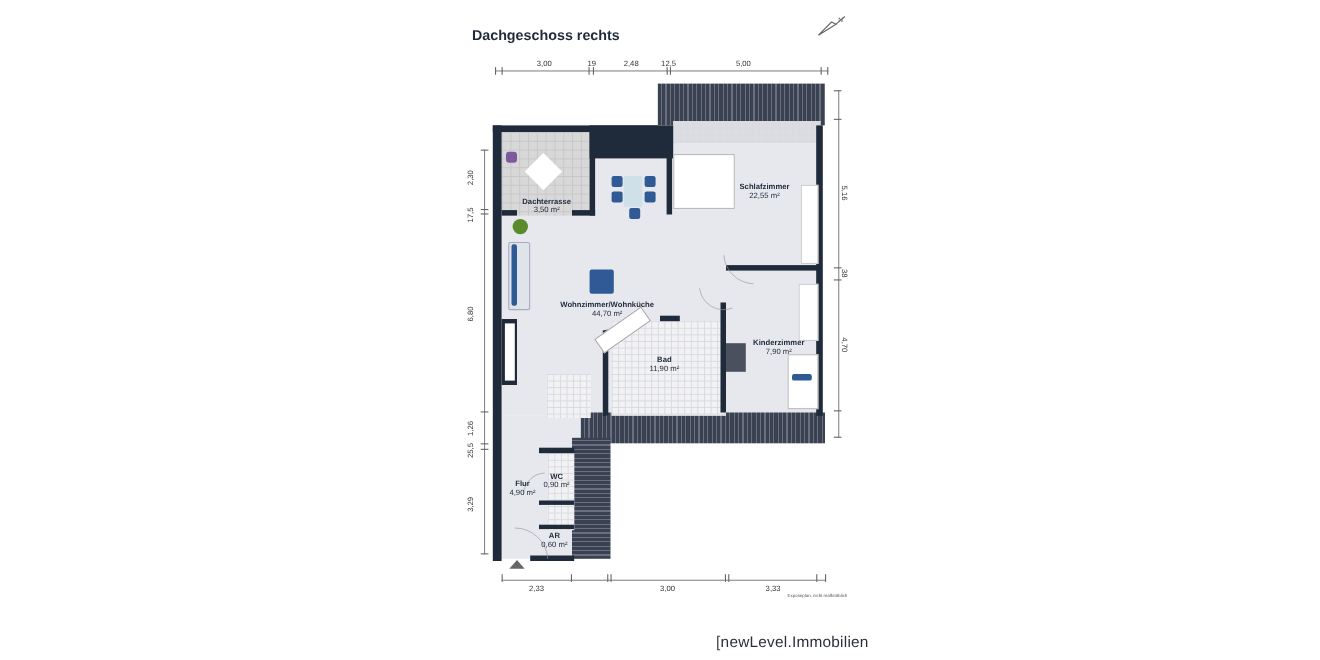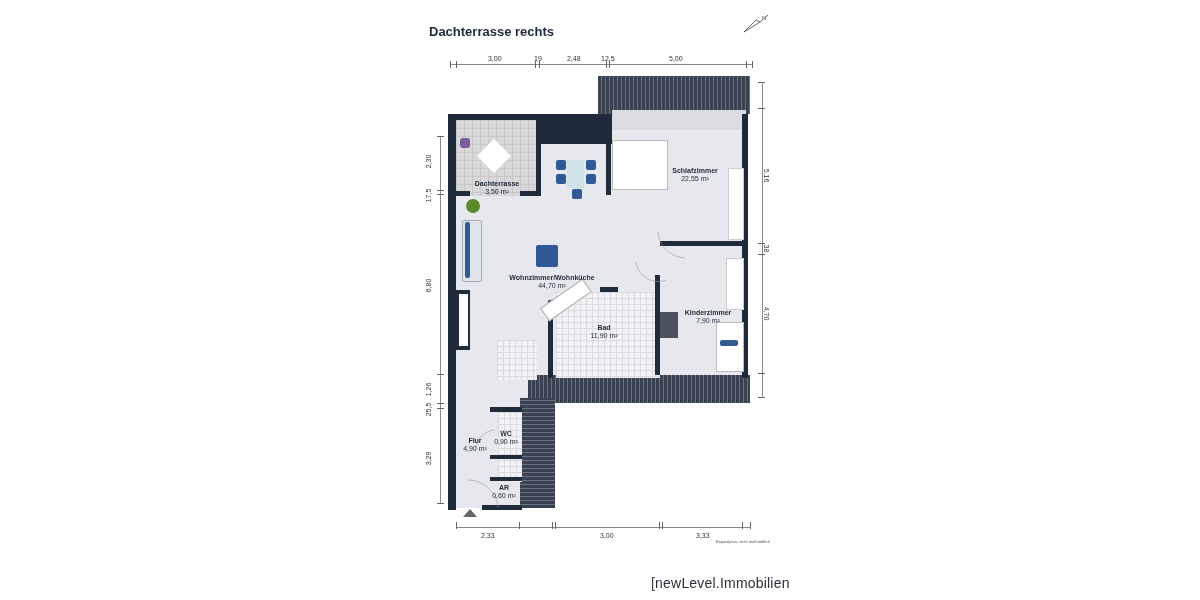--- a/index.html
+++ b/index.html
@@ -28,21 +28,21 @@
   .white-box { position:absolute; background:#fff; }
   .footer-note { left:716px; top:539px; font-size:4px; color:#555; }
   .logo { left:651px; top:575px; font-size:14px; color:#2a2f3a; letter-spacing:0.2px; }
   .logo .br { font-weight:normal; color:#444; }
   .north { left:742px; top:12px; width:28px; height:22px; }
   .entry-arrow { left:463px; top:509px; width:0; height:0; border-left:7px solid transparent; border-right:7px solid transparent; border-bottom:8px solid #666; }
 </style>
 </head>
 <body>
 
-<div class="abs title">Dachterrasse rechts</div>
+<div class="abs title">Dachgeschoss rechts</div>
 
 <svg class="abs north" viewBox="0 0 28 22">
   <path d="M2 20 L18 10 L14 8 Z" fill="none" stroke="#666" stroke-width="1"></path>
   <path d="M18 10 L26 3" stroke="#666" stroke-width="1"></path>
   <text x="20" y="8" font-size="6" fill="#666" font-family="Liberation Sans, sans-serif">N</text>
 </svg>
 
 <div>
   <div class="dimline" style="left:450px;top:64px;width:303px;height:1px;"></div>
   <div class="tick" style="left:450px;top:61px;width:1px;height:7px;"></div>

